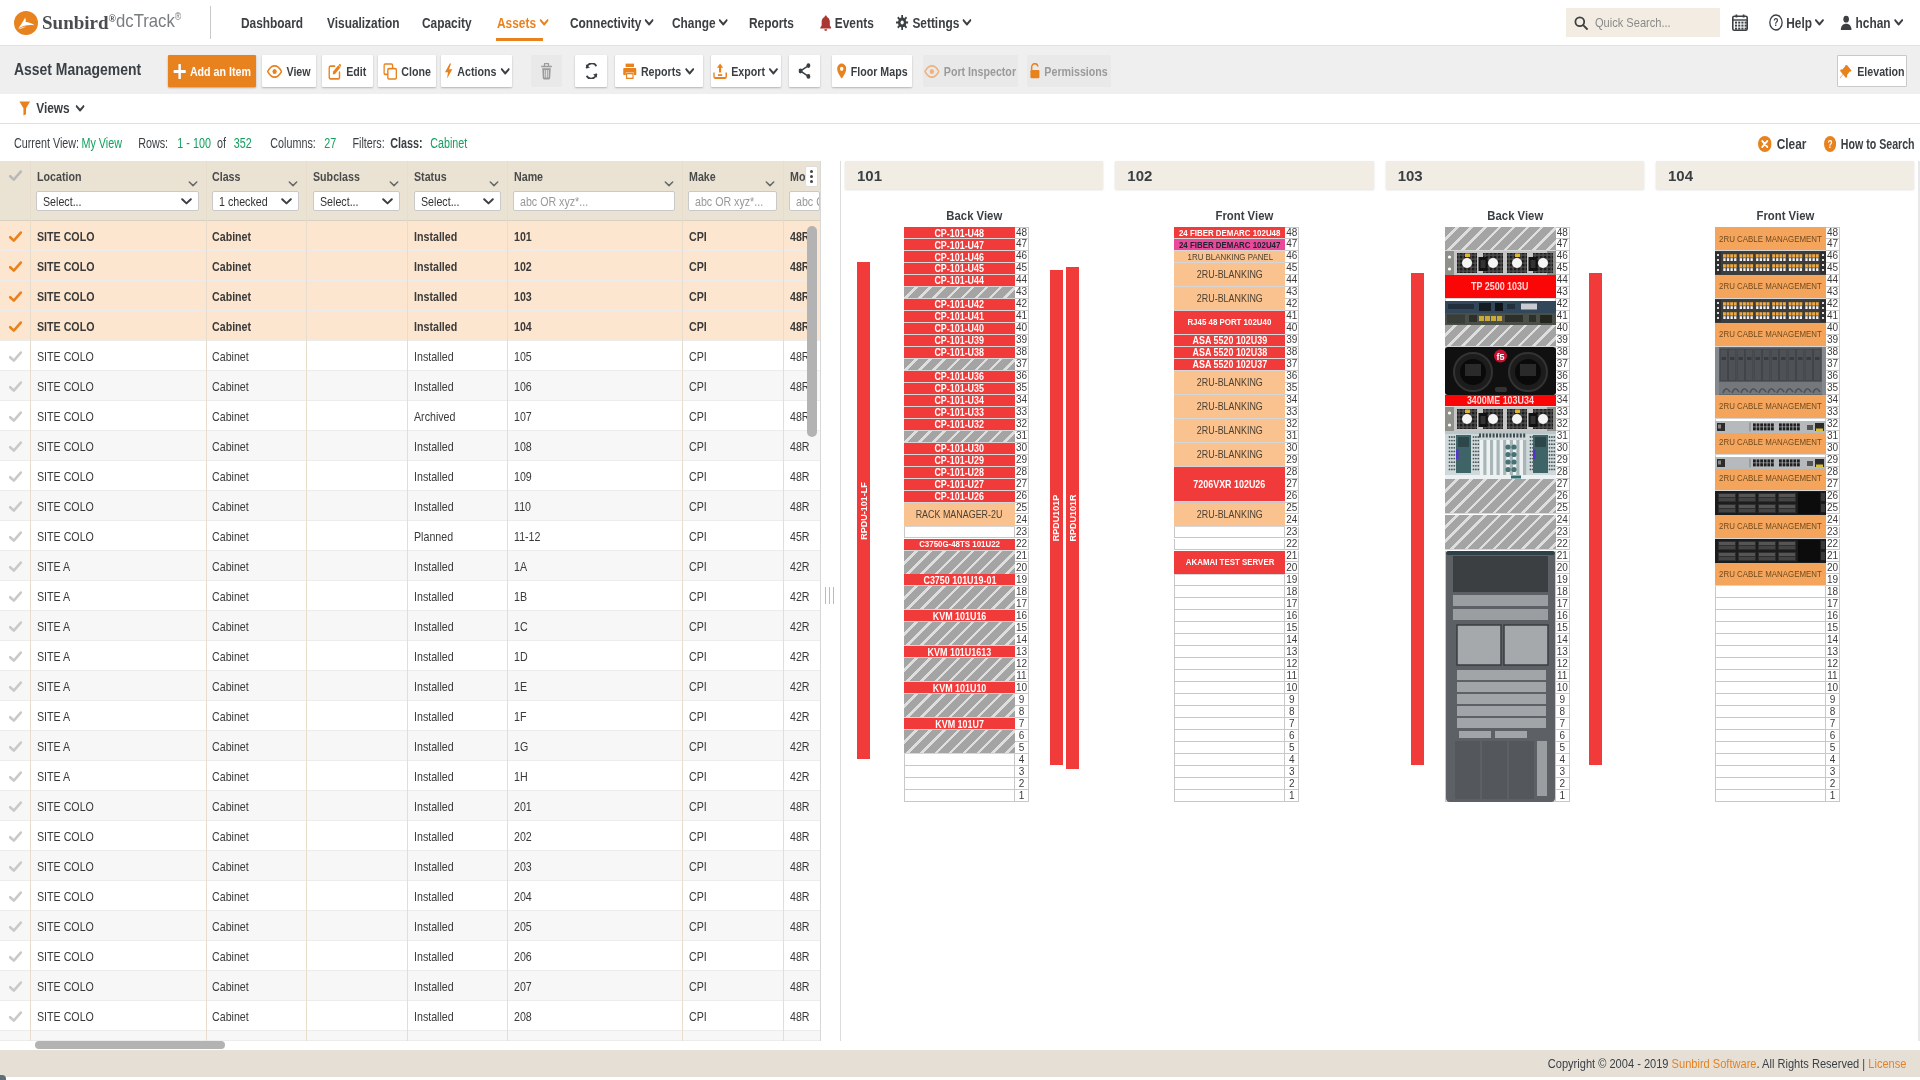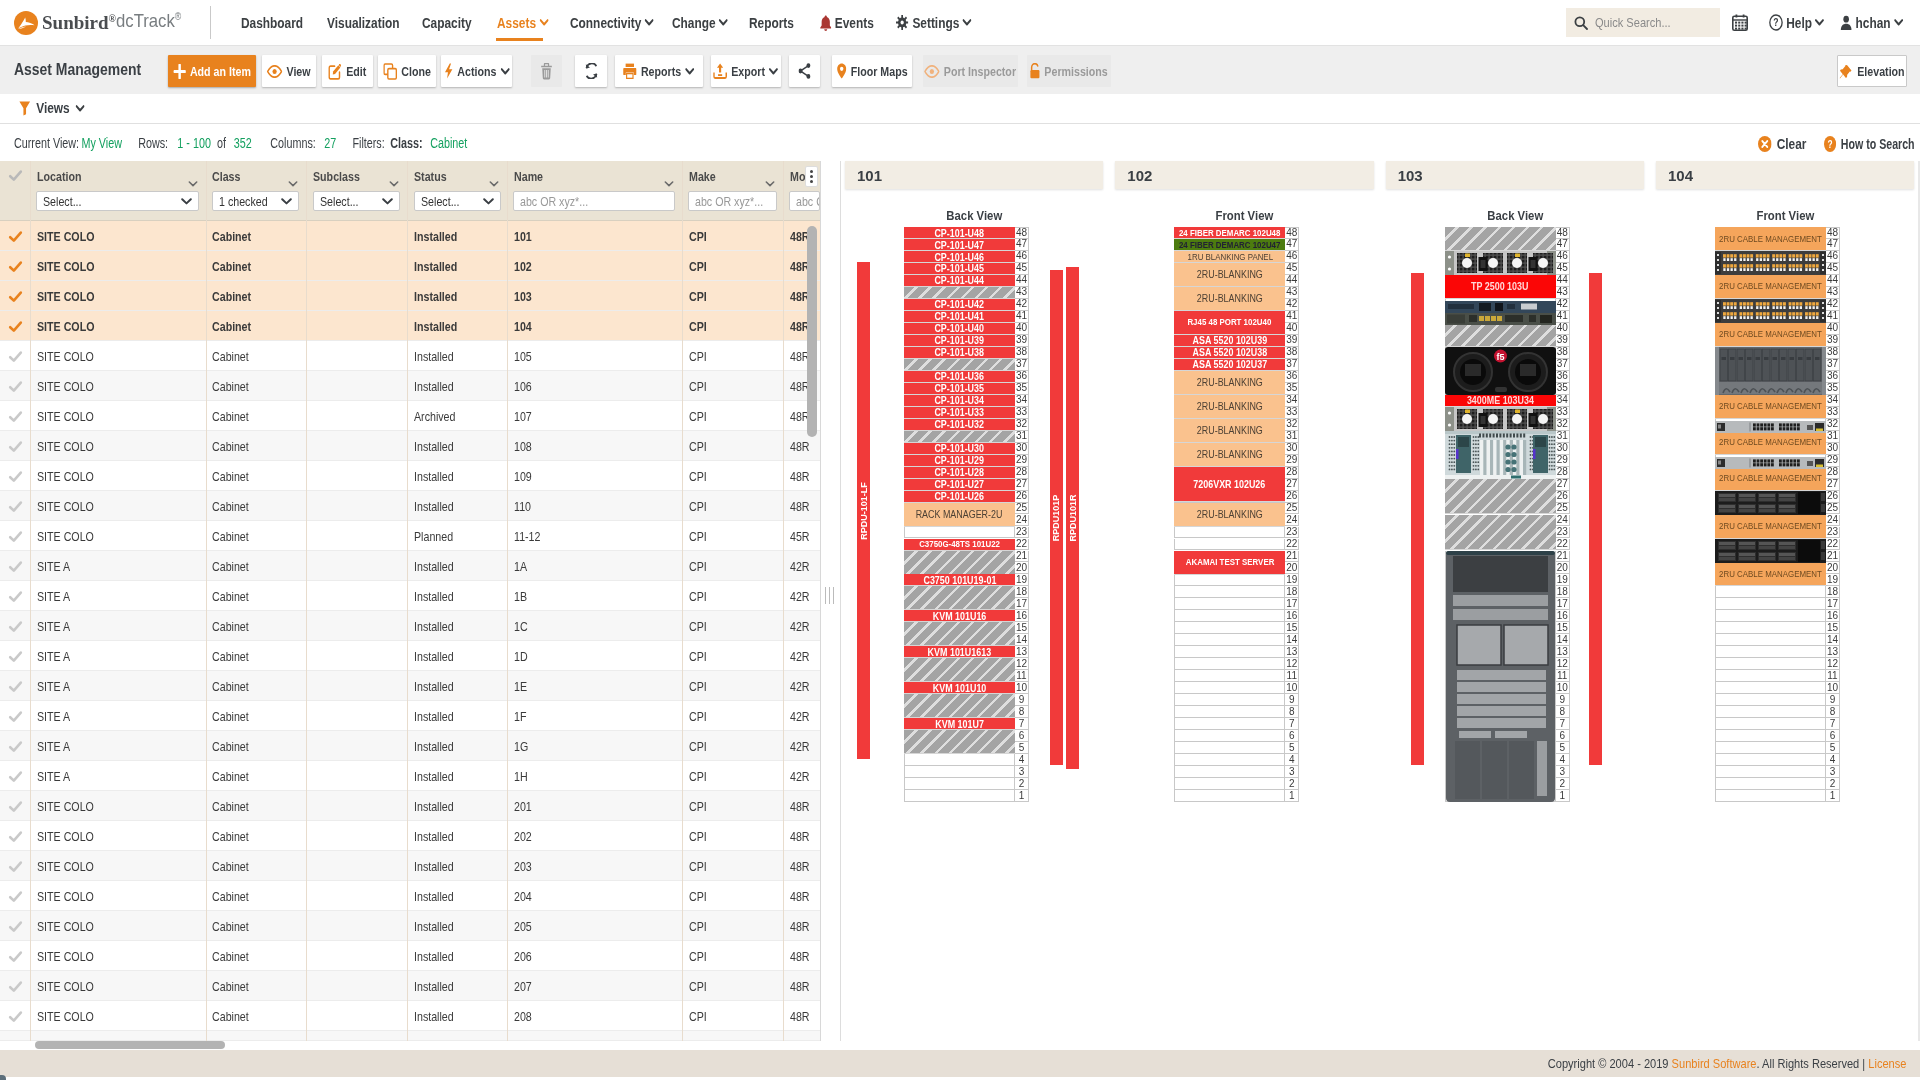--- a/index.html
+++ b/index.html
@@ -14,21 +14,21 @@
 .fsel{position:absolute;top:191px;height:20px;white-space:nowrap;overflow:hidden;background:#fff;border:1px solid #c9c9c9;border-radius:2px;display:flex;align-items:center;justify-content:space-between;font-size:13px;color:#333;padding:0 6px;}
 .finp{position:absolute;top:191px;height:20px;white-space:nowrap;overflow:hidden;background:#fff;border:1px solid #c9c9c9;border-radius:2px;display:flex;align-items:center;font-size:13px;color:#999;padding:0 6px;}
 .cell{position:absolute;font-size:13px;color:#3a3a3a;display:flex;align-items:center;transform:scaleX(0.82);transform-origin:0 50%;white-space:nowrap;}
 .ucell{position:absolute;border-right:1px solid #c8c8c8;border-bottom:1px solid #c8c8c8;background:#fff;}
 .unum{position:absolute;font-size:10px;color:#3a3a3a;text-align:center;border-right:1px solid #c8c8c8;border-bottom:1px solid #c8c8c8;background:#fff;line-height:1;display:flex;align-items:center;justify-content:center;}
 .eq{position:absolute;display:flex;align-items:center;justify-content:center;font-weight:bold;overflow:hidden;white-space:nowrap;border-bottom:1px solid #d6d6d6;}
 .eq.red{background:#f13a3a;color:#fff;}
 .eq.red2{background:#fb0606;color:#ffd9d9;}
 .eq.peach{background:#fac28e;color:#4c4034;font-weight:normal;}
 .eq.cable{background:#f5a55b;color:#6e4a20;font-weight:normal;}
-.eq.blue{background:#4d7c0f;color:#223;}
+.eq.blue{background:#ec4899;color:#223;}
 .eq.stripe{background:repeating-linear-gradient(135deg,#a4a4a4 0px,#a4a4a4 7.5px,#dedede 7.5px,#dedede 10px);}
 .vbar{position:absolute;background:#f13a3a;display:flex;align-items:center;justify-content:center;}
 .vbar span{color:#fff;font-size:9px;font-weight:bold;transform:rotate(-90deg);white-space:nowrap;}
 </style></head><body>
 <div class="abs" style="left:0;top:0;width:1920px;height:45px;background:#fff;"></div>
 <svg class="abs" style="left:14px;top:11px;" width="24" height="24" viewBox="0 0 24 24">
 <circle cx="12" cy="12" r="12" fill="#e8821e"></circle>
 <path d="M7.2 13.2 C8.6 11.2 10.4 8.4 11.2 6.6 C11.6 8.2 11.9 9.8 11.8 11.0 C14.2 11.2 18.6 12.6 20.6 14.2 C17.4 13.8 13.8 13.9 11.4 14.5 C9.4 15.0 6.4 16.2 4.2 17.6 C5.0 16.2 6.2 14.6 7.2 13.2 Z" fill="#fff"></path>
 <path d="M4.2 17.6 C7.0 16.4 9.8 15.6 12.0 15.4 C10.4 16.2 8.0 17.2 6.2 17.8 Z" fill="#fff" opacity="0.9"></path>
 </svg>

